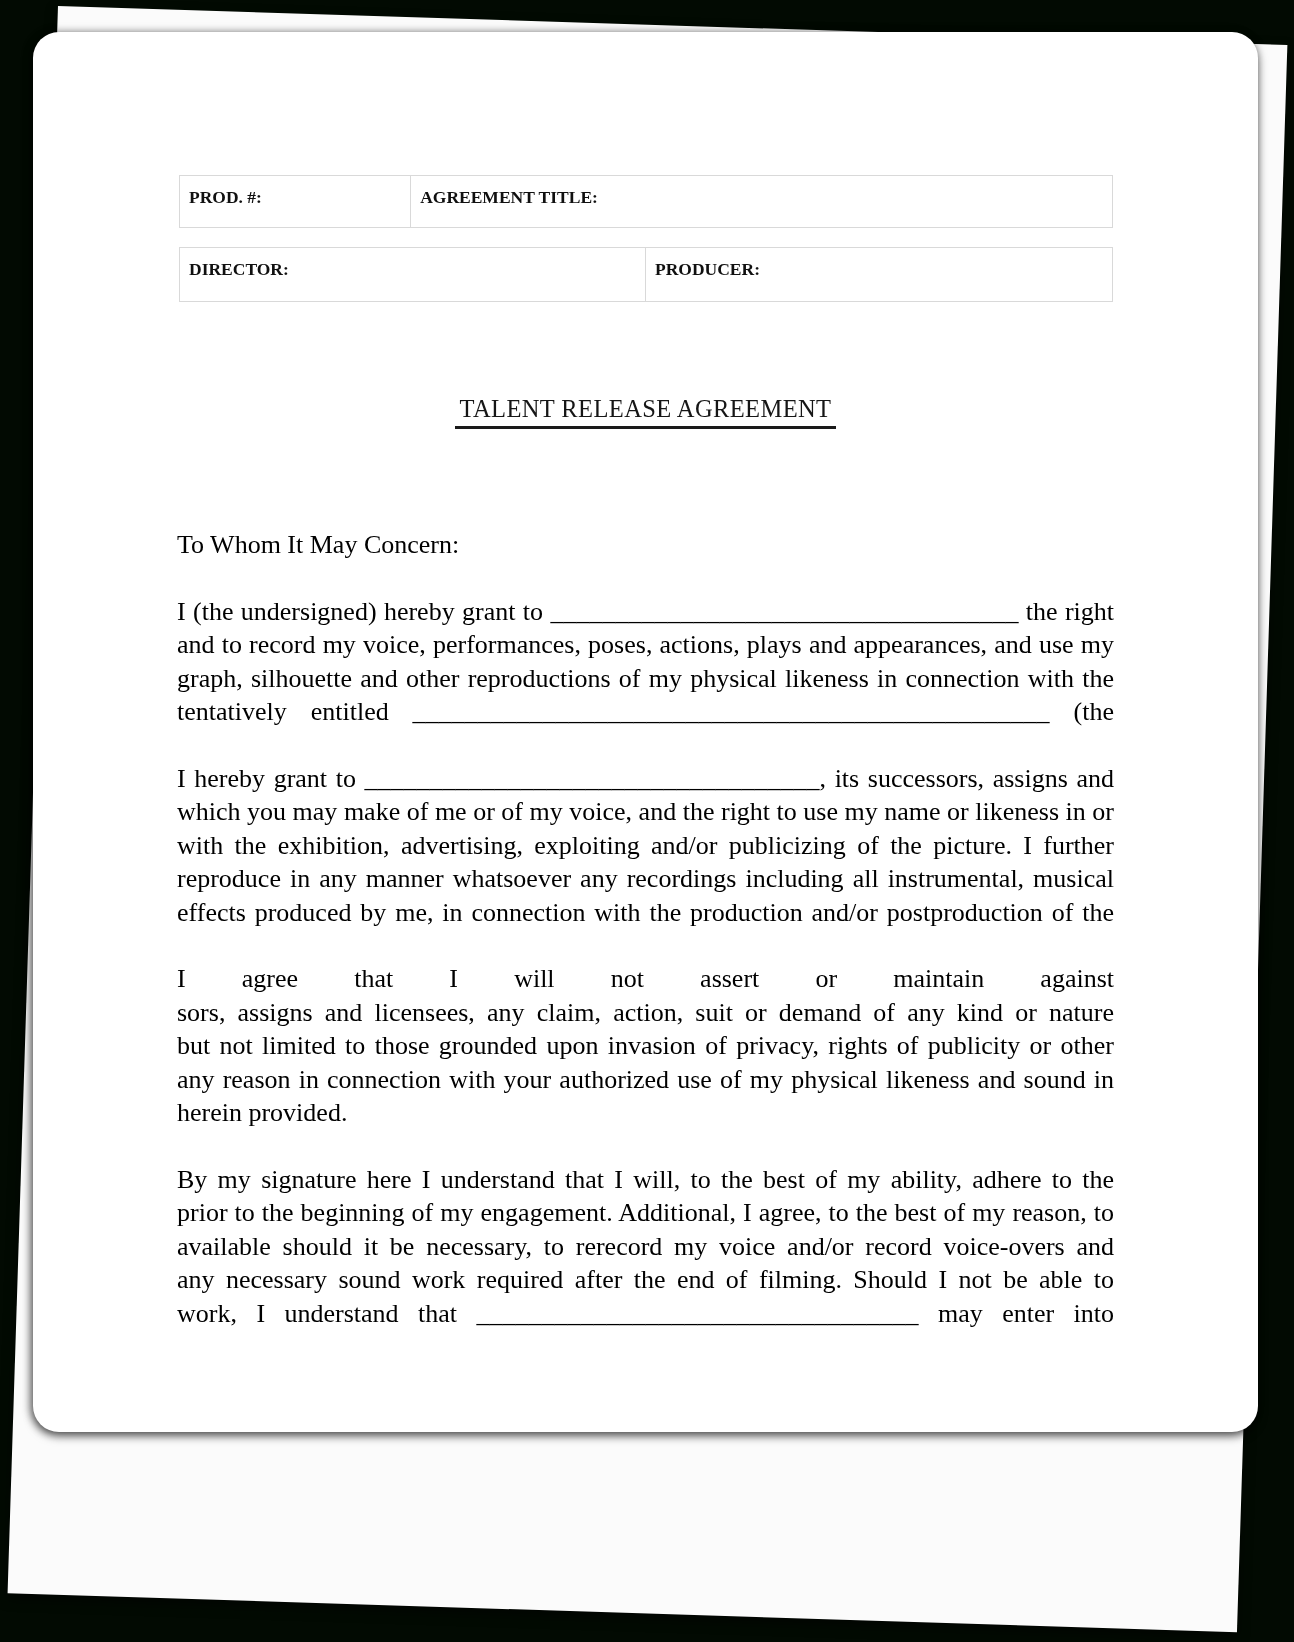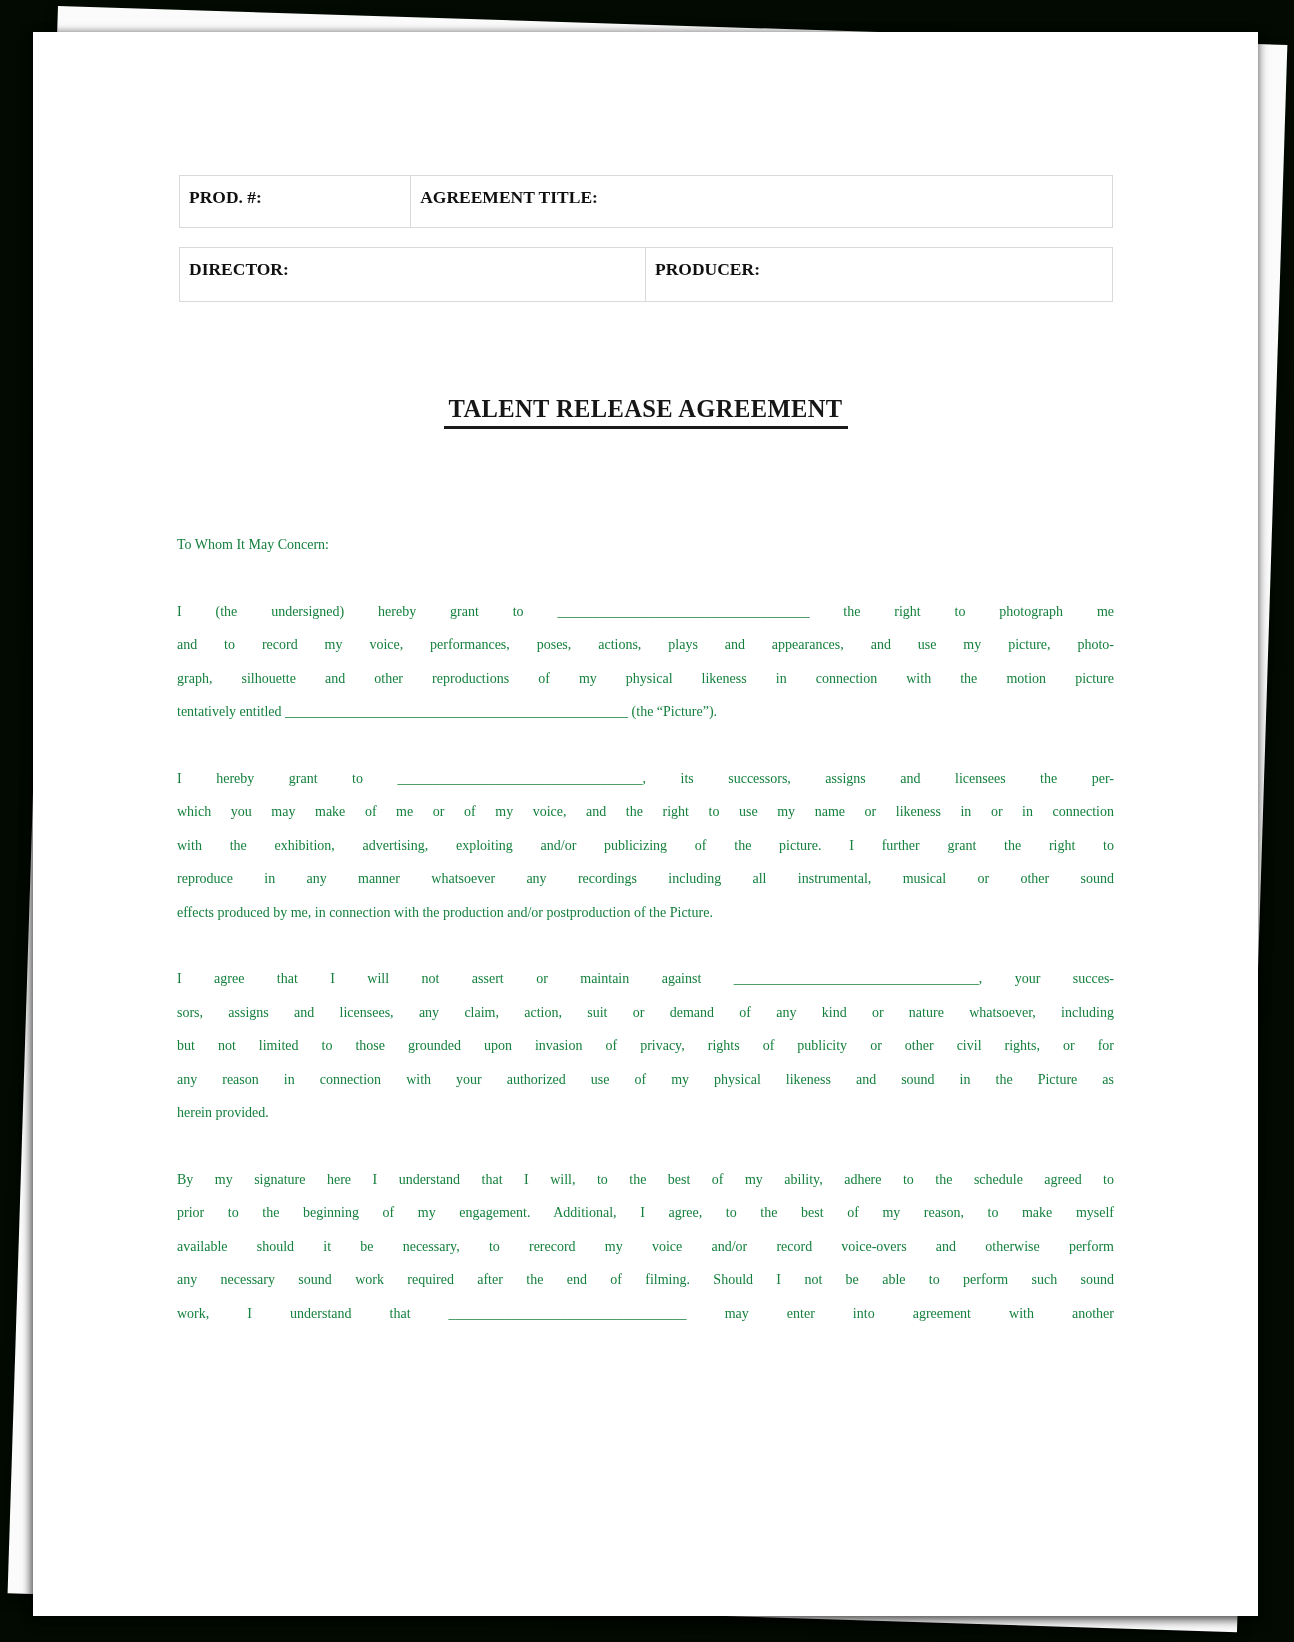--- a/index.html
+++ b/index.html
@@ -25,23 +25,24 @@
     height: 1588px;
     transform: rotate(1.82deg);
     transform-origin: 0 0;
     background: #fbfbfb;
     box-shadow: 0 5px 12px rgba(0,0,0,0.55);
   }
   .sheet.main {
     left: 33px;
     top: 32px;
     width: 1225px;
-    height: 1584px;
+    height: 1400px;
     background: #ffffff;
     box-shadow: 0 4px 10px rgba(0,0,0,0.6), -3px 0 8px rgba(0,0,0,0.35);
+    border-radius: 26px;
   }
   .header-tables {
     position: absolute;
     left: 146px;
     top: 143px;
     width: 934px;
   }
   .hrow {
     display: flex;
     border: 1px solid #d9d9d9;
@@ -66,34 +67,34 @@
   .doc-title-row {
     position: absolute;
     left: 144px;
     top: 363px;
     width: 937px;
     text-align: center;
   }
   .doc-title {
     display: inline-block;
     font-size: 24.5px;
-    font-weight: bold;
+    font-weight: normal;
     letter-spacing: 0.4px;
     color: #161616;
     padding: 0 5px 3px 5px;
     border-bottom: 3px solid #1a1a1a;
   }
   .doc-body {
     position: absolute;
     left: 144px;
     top: 496px;
     width: 937px;
-    font-size: 14px;
+    font-size: 26px;
     line-height: 33.5px;
-    color: #15803d;
+    color: #000000;
   }
   .salutation { text-align: left; }
   .para { margin-top: 33px; }
   .line {
     text-align: justify;
     text-align-last: justify;
     height: 33.5px;
     overflow: hidden;
   }
   .line.natural-end {

